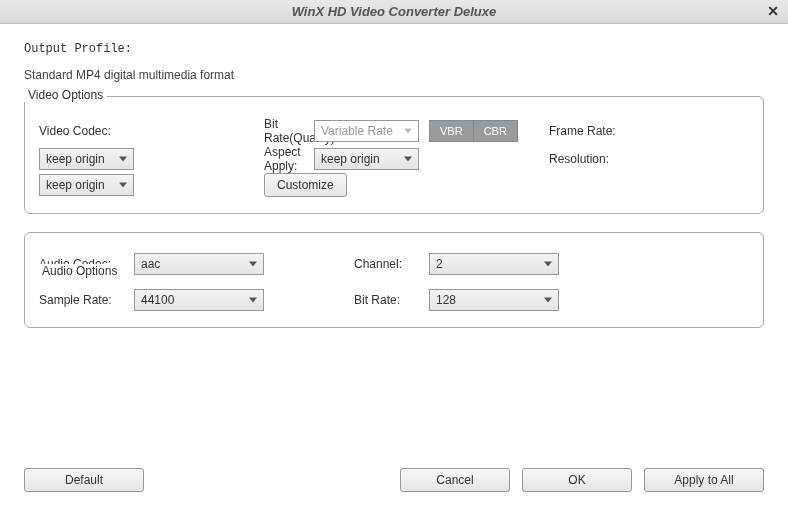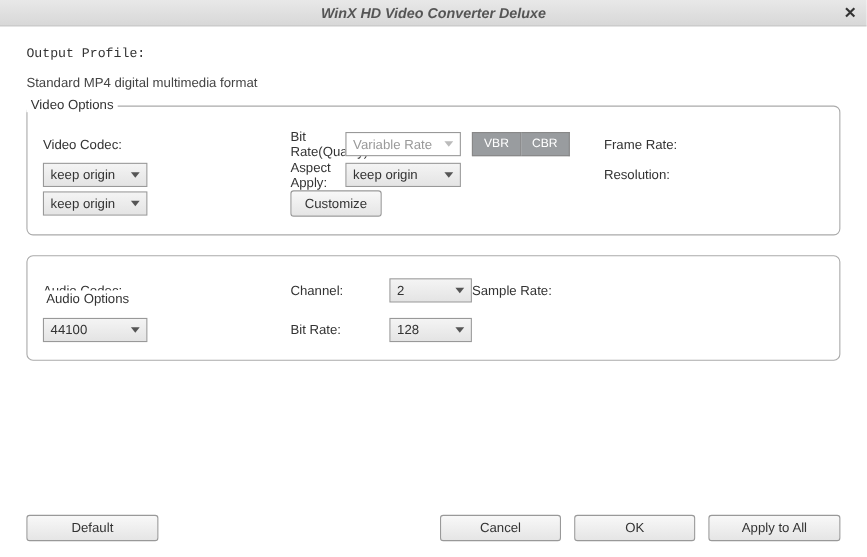--- a/index.html
+++ b/index.html
@@ -222,20 +222,24 @@
         <span></span>
       </div>
     </div>
   </div>
 
   <div style="position:relative;">
     <div class="fs-label" style="position:absolute; top:-8px; left:16px; background:#fff; padding:0 4px;margin-top:40px;">Audio Options</div>
     <div style="border:1px solid #aaa; border-radius:6px; padding:20px 14px 16px 14px;">
       <div class="audio-grid">
         <span class="lbl">Audio Codec:</span>
+        <div class="combo">
+          <span>aac</span>
+          <span class="chev"></span>
+        </div>
         <span></span>
         <span class="lbl">Channel:</span>
         <div class="combo">
           <span>2</span>
           <span class="chev"></span>
         </div>
 
         <span class="lbl">Sample Rate:</span>
         <div class="combo">
           <span>44100</span>

